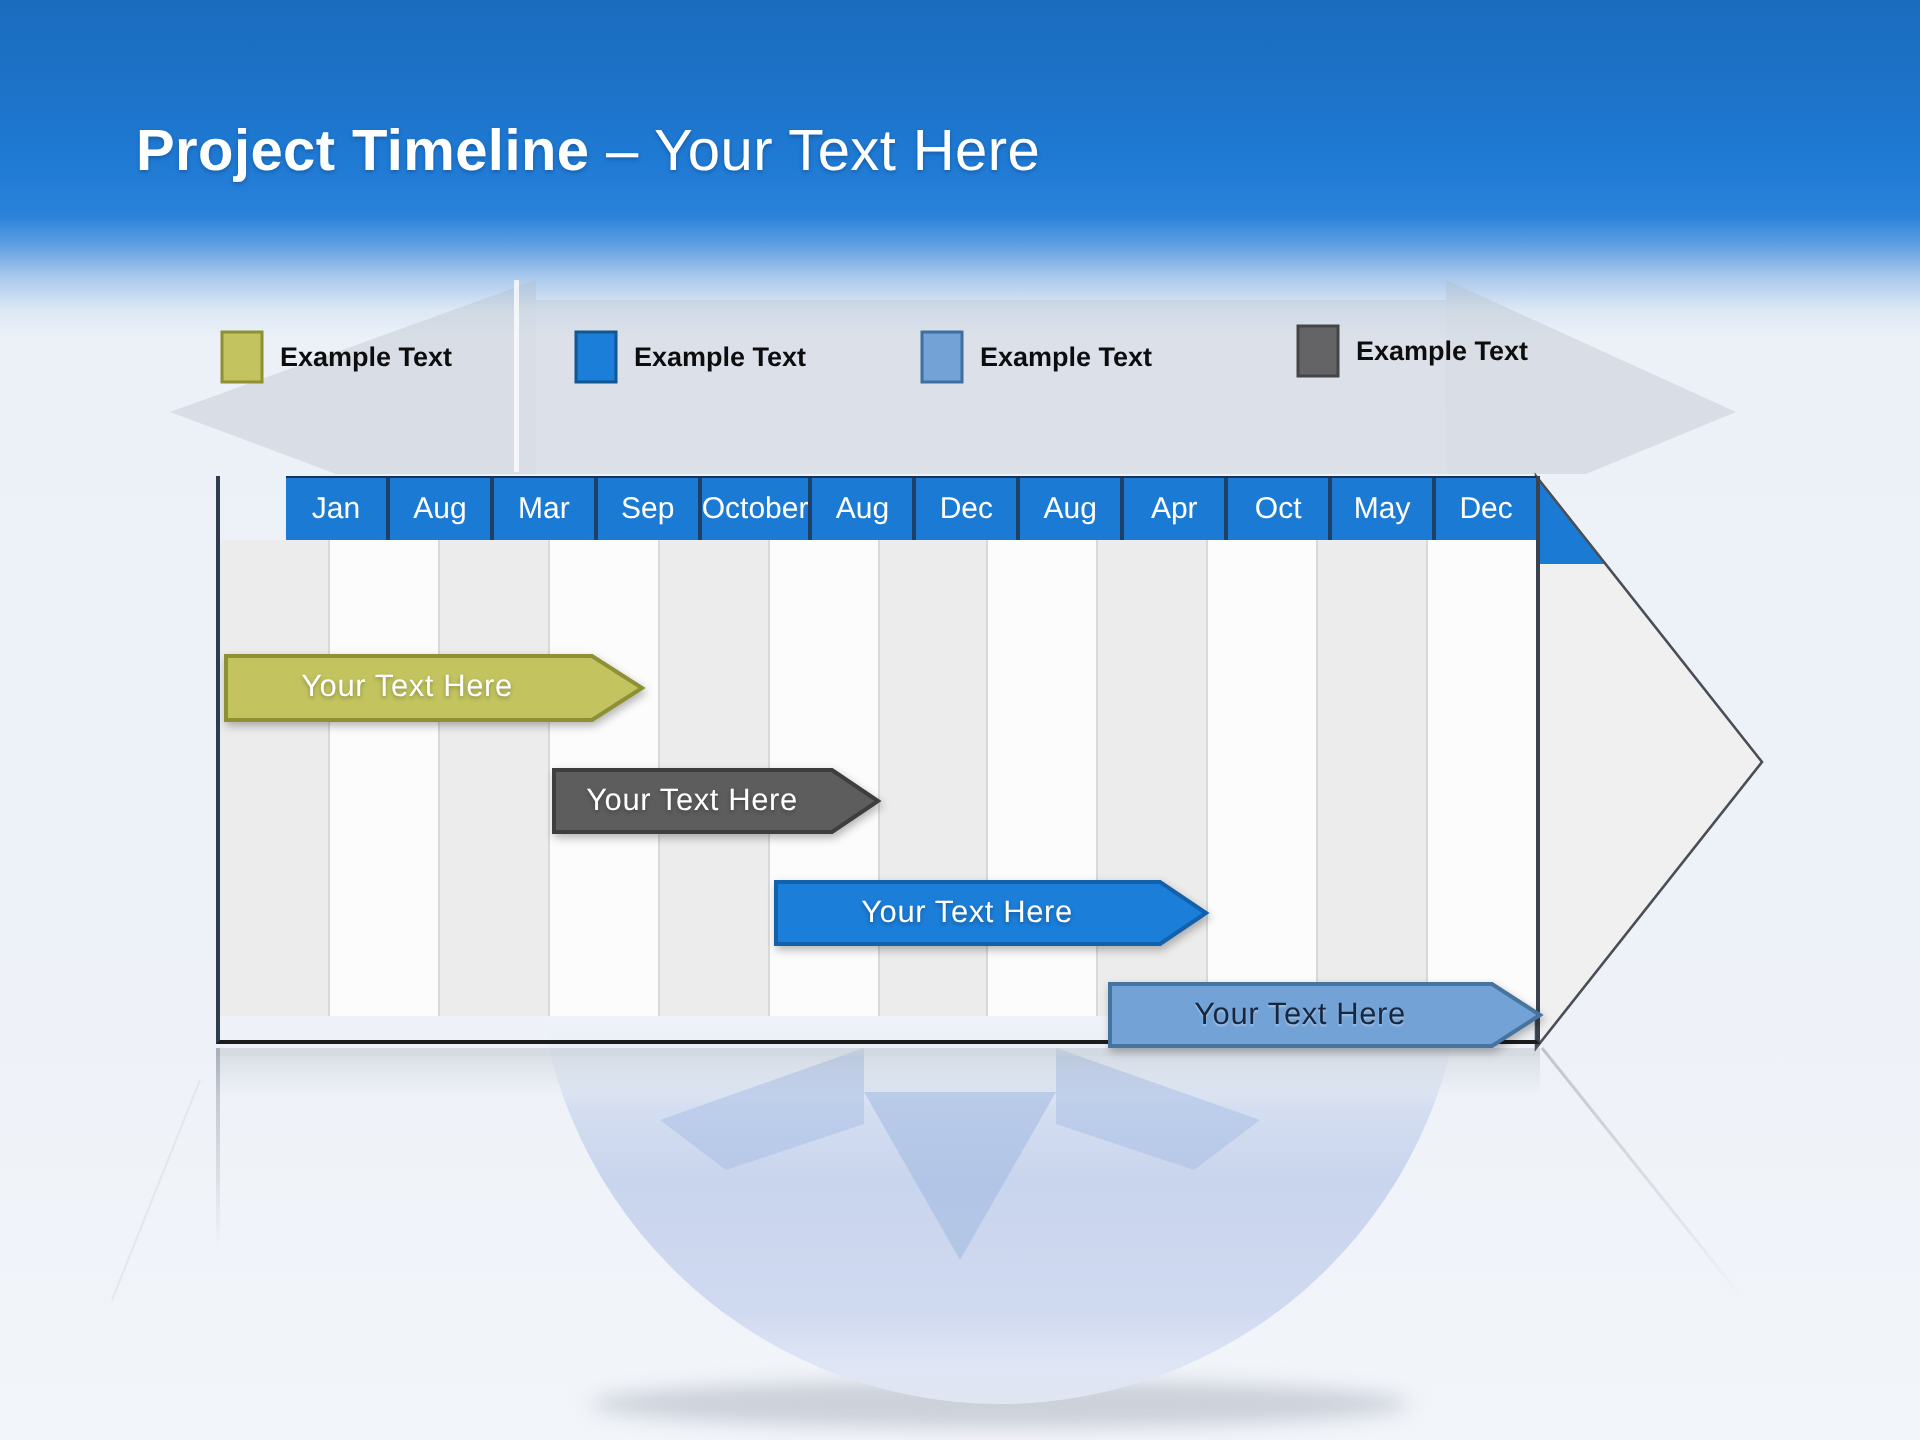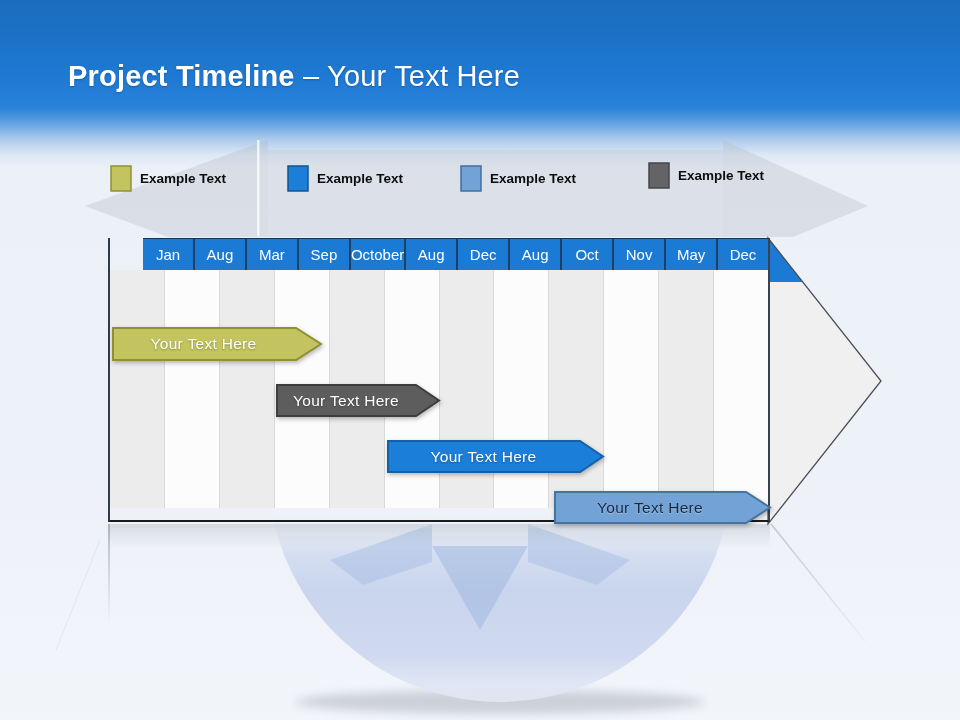--- a/index.html
+++ b/index.html
@@ -150,22 +150,22 @@
   <div class="timeline">
     <div class="months-row">
       <div class="month-cell">Jan</div>
       <div class="month-cell">Aug</div>
       <div class="month-cell">Mar</div>
       <div class="month-cell">Sep</div>
       <div class="month-cell">October</div>
       <div class="month-cell">Aug</div>
       <div class="month-cell">Dec</div>
       <div class="month-cell">Aug</div>
+      <div class="month-cell">Apr</div>
       <div class="month-cell">Oct</div>
-      <div class="month-cell">Nov</div>
       <div class="month-cell">May</div>
       <div class="month-cell">Dec</div>
     </div>
     <div class="tl-body">
       <div class="month-column odd"></div>
       <div class="month-column"></div>
       <div class="month-column odd"></div>
       <div class="month-column"></div>
       <div class="month-column odd"></div>
       <div class="month-column"></div>

